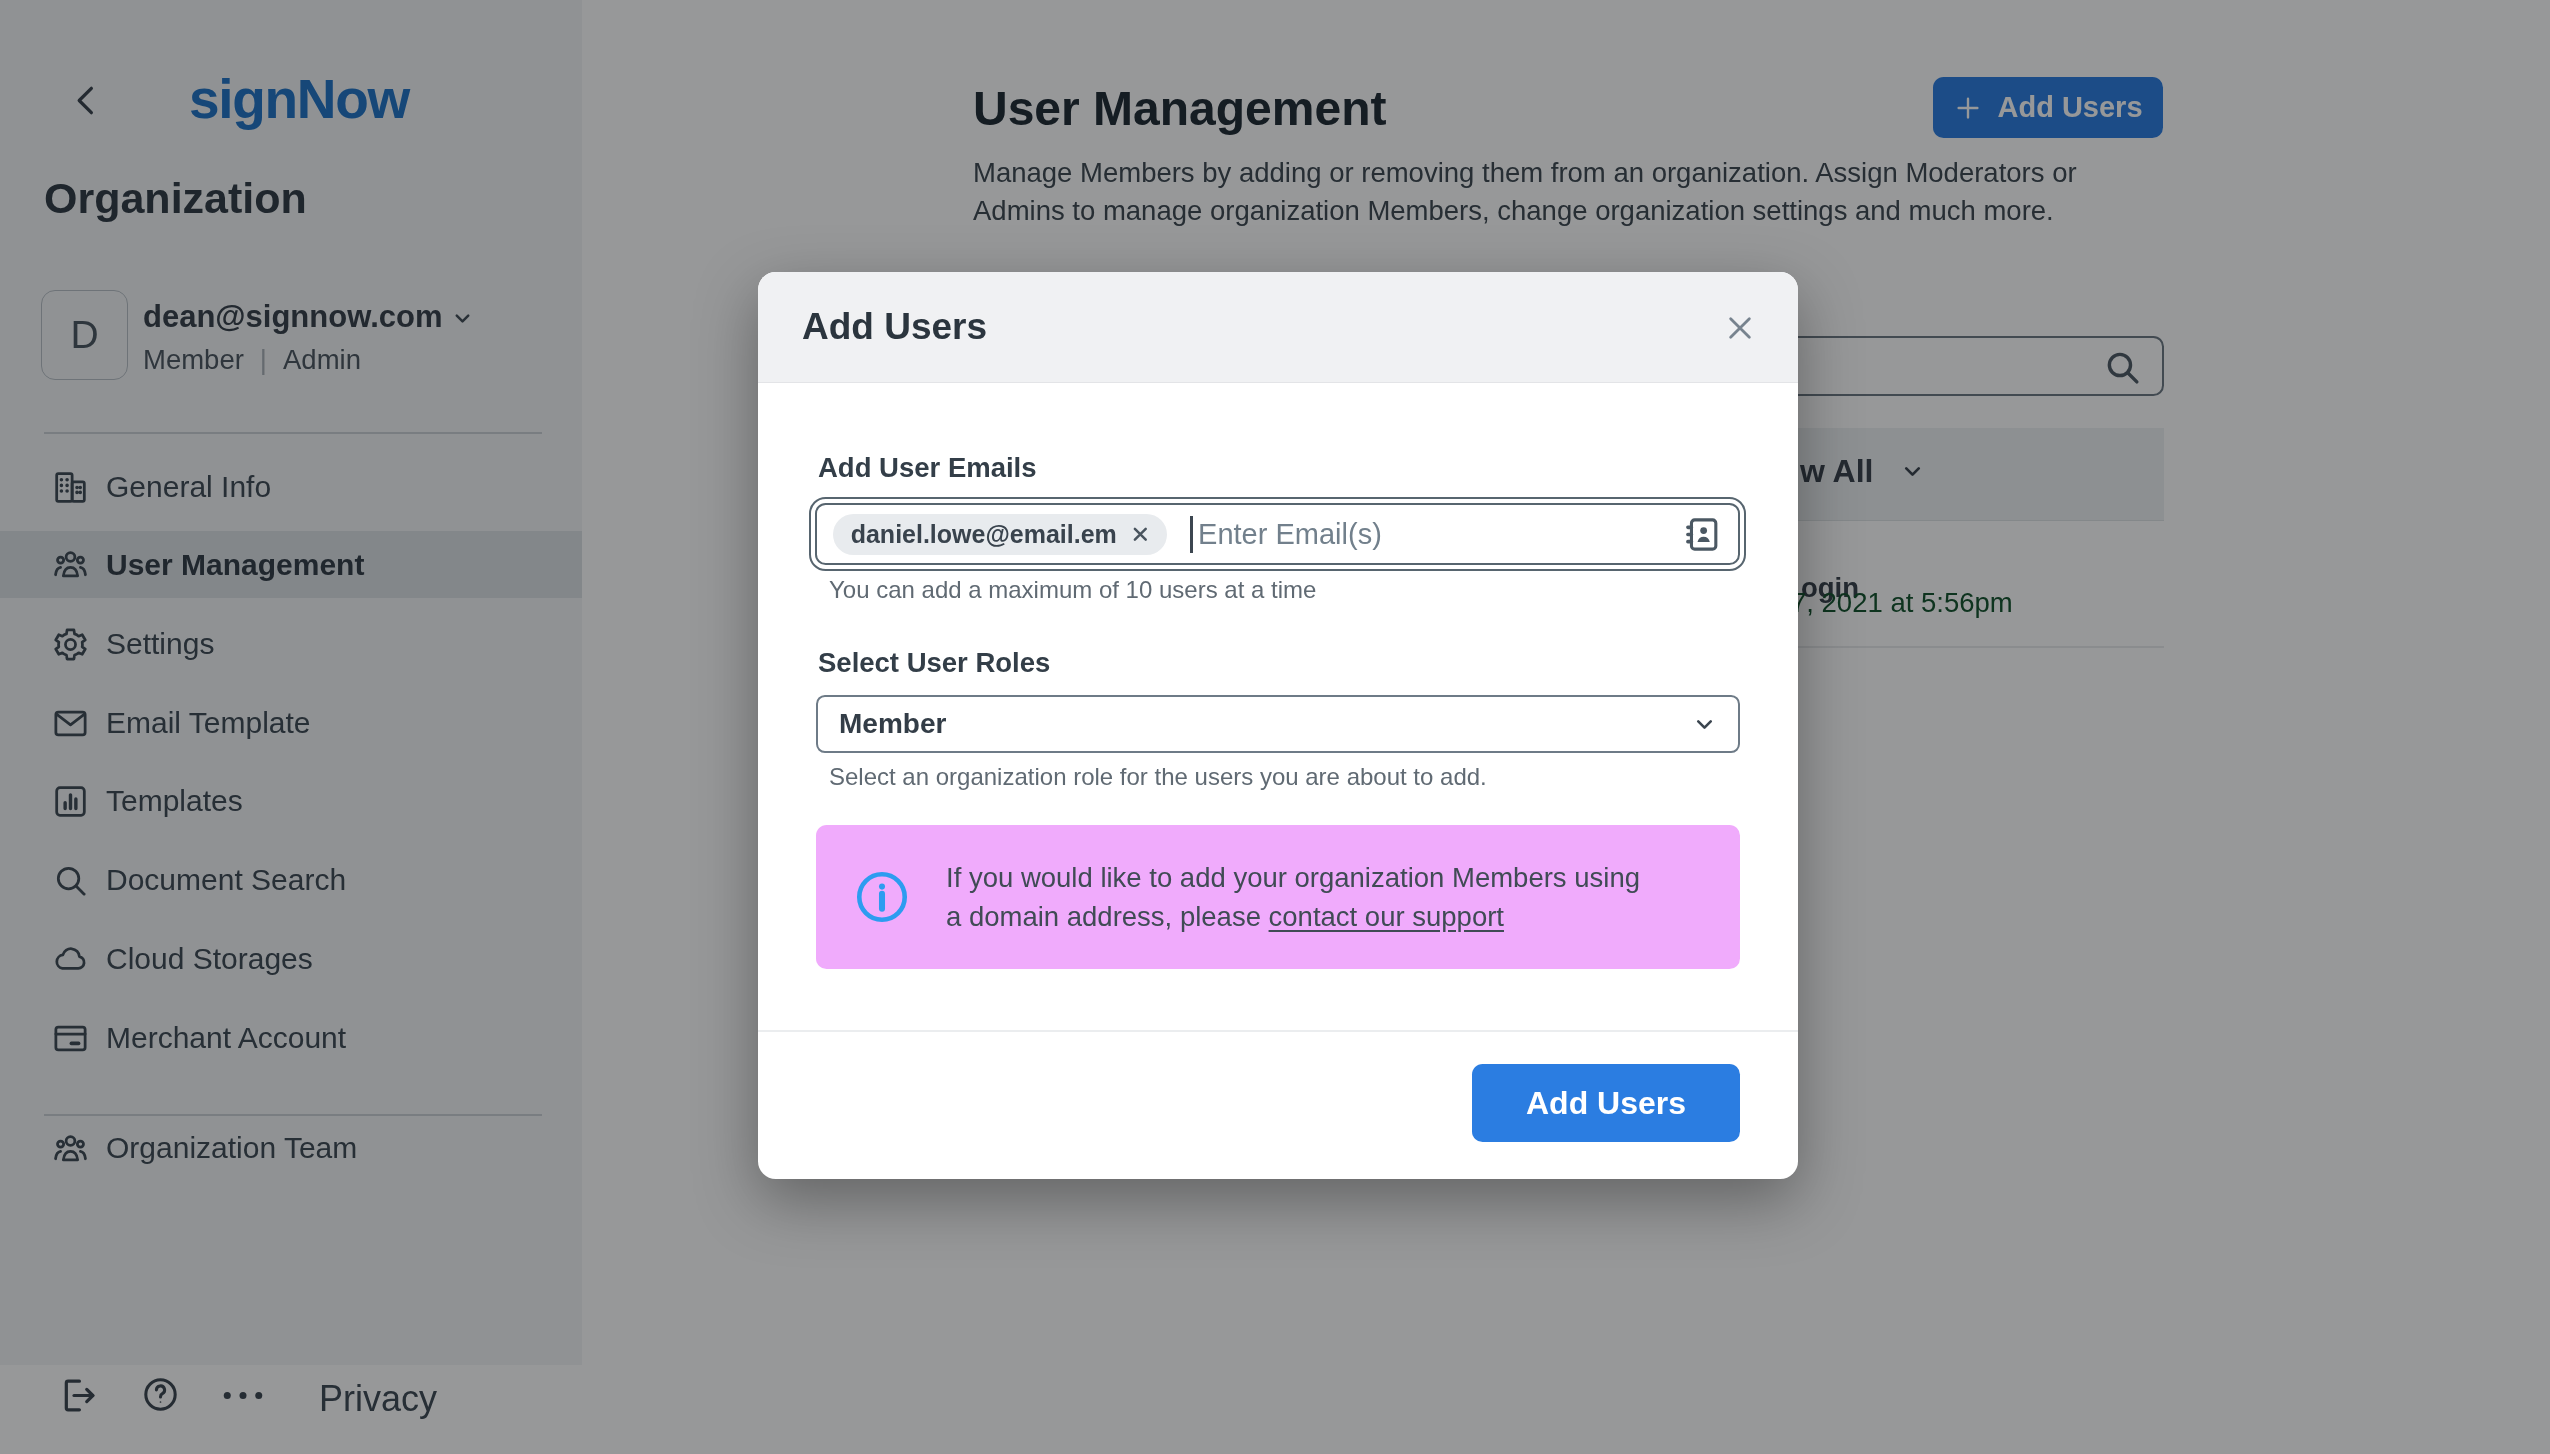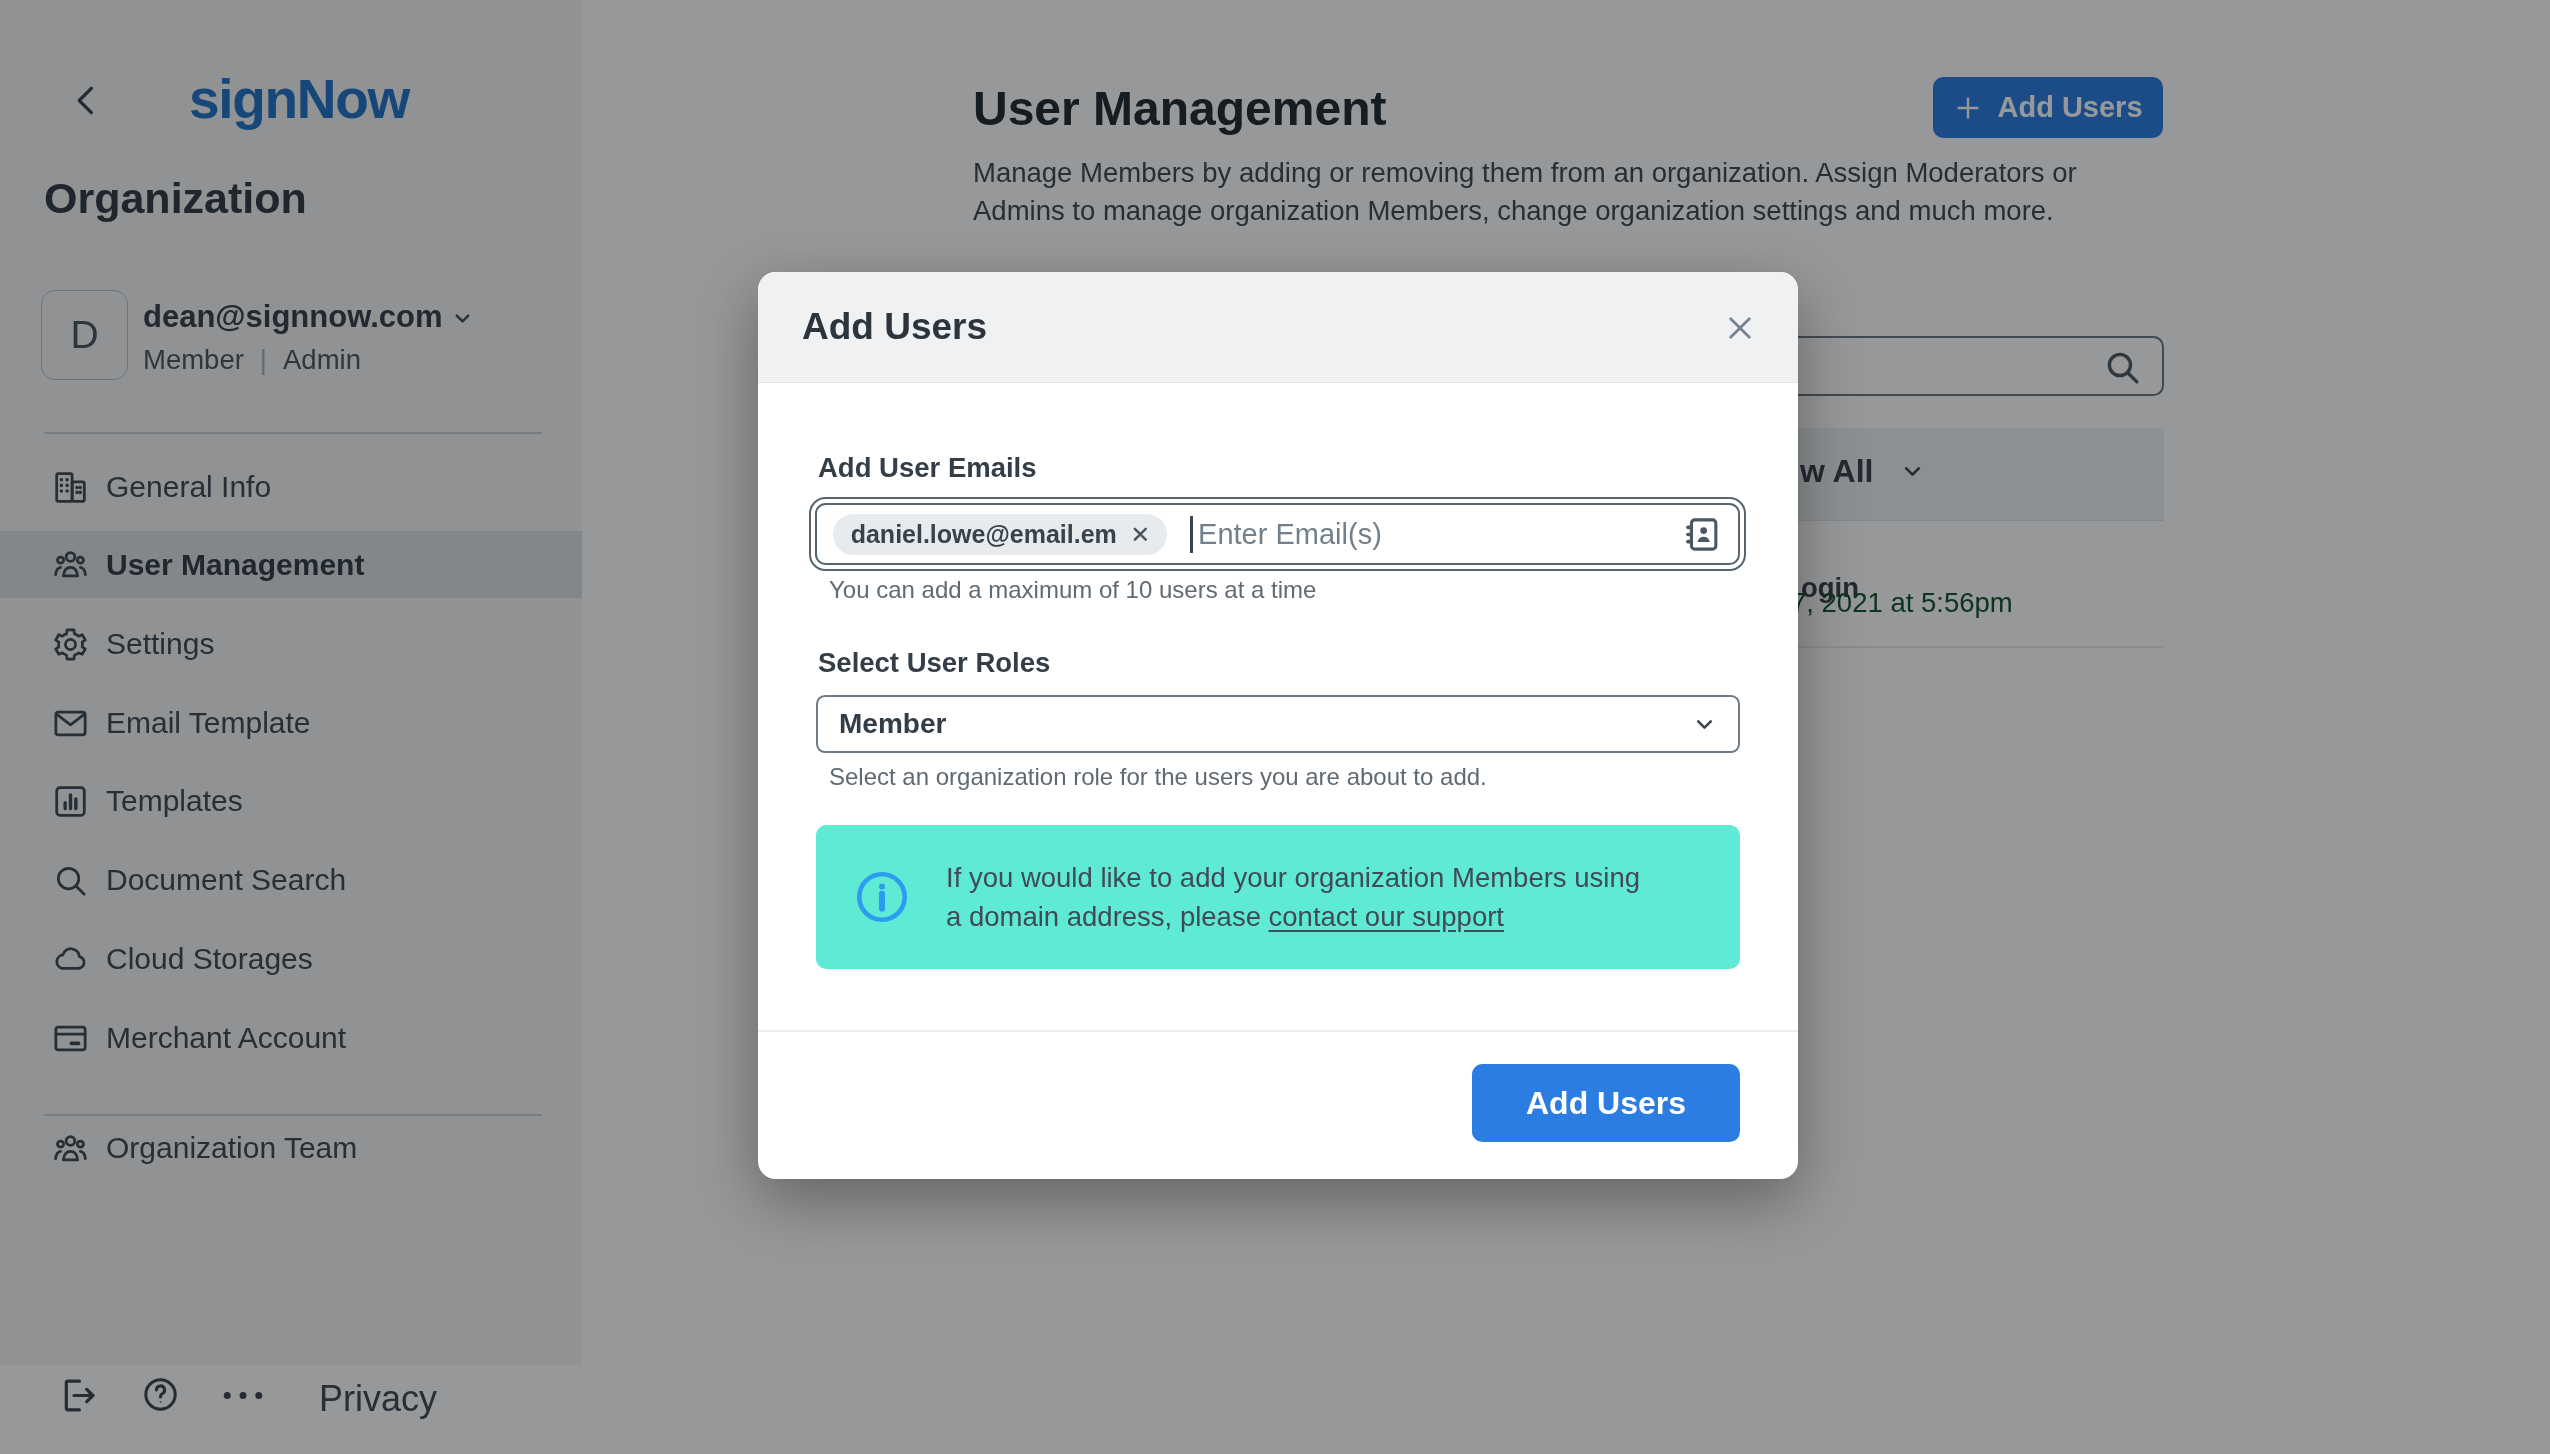--- a/index.html
+++ b/index.html
@@ -58,21 +58,21 @@
   .chip { height:41px; background:#e8ebee; border-radius:20.4px; display:flex; align-items:center; padding:0 17.7px; gap:14px; }
   .chip .chip-text { font-size:25px; font-weight:600; color:#39434d; }
   .chip .chip-x { width:18.6px; height:18.6px; color:#49545e; cursor:pointer; }
   .caret { width:2.7px; height:37px; background:#3c4650; margin-left:23px; }
   .placeholder { font-size:29px; color:#72808c; margin-left:5.3px; }
   .book-icon { margin-left:auto; width:39px; height:39px; color:#4b5863; cursor:pointer; }
   .f-helper { position:absolute; left:71px; font-size:24px; color:#606a73; }
   .role-select { position:absolute; left:58px; top:423px; width:924px; height:58px; border:2.7px solid #6e7b87; border-radius:8.9px; background:#fff; display:flex; align-items:center; padding:0 21px; cursor:pointer; }
   .role-select .value { font-size:28px; font-weight:600; color:#333d47; }
   .role-select .chev { margin-left:auto; width:25px; height:25px; color:#3b454f; }
-  .info-box { position:absolute; left:58px; top:553px; width:924px; height:144px; background:#5eead4; border-radius:10.6px; display:flex; align-items:center; padding-left:37px; }
+  .info-box { position:absolute; left:58px; top:553px; width:924px; height:144px; background:#f0abfc; border-radius:10.6px; display:flex; align-items:center; padding-left:37px; }
   .info-ico { width:58px; height:58px; color:#2d9cf0; flex:0 0 auto; }
   .info-text { margin-left:35px; font-size:27.5px; line-height:39px; color:#404b55; }
   .info-text a { color:#404b55; text-decoration:underline; text-underline-offset:4.4px; cursor:pointer;text-align:center; }
   .modal-footer-div { position:absolute; left:0; right:0; top:758px; height:1.8px; background:#ebedef; }
   .btn-cancel { position:absolute; left:58px; top:792px; width:236px; height:78px; background:#e6e9ec; border-radius:10.6px; display:flex; align-items:center; justify-content:center; font-size:33px; font-weight:700; color:#333e48; cursor:pointer; }
   .btn-submit { position:absolute; right:58px; top:792px; width:268px; height:78px; background:#2b7de1; border-radius:10.6px; display:flex; align-items:center; justify-content:center; font-size:32px; font-weight:700; color:#fff; cursor:pointer; }
   svg { display:block; width:100%; height:100%; }
 </style>
 </head>
 <body>

